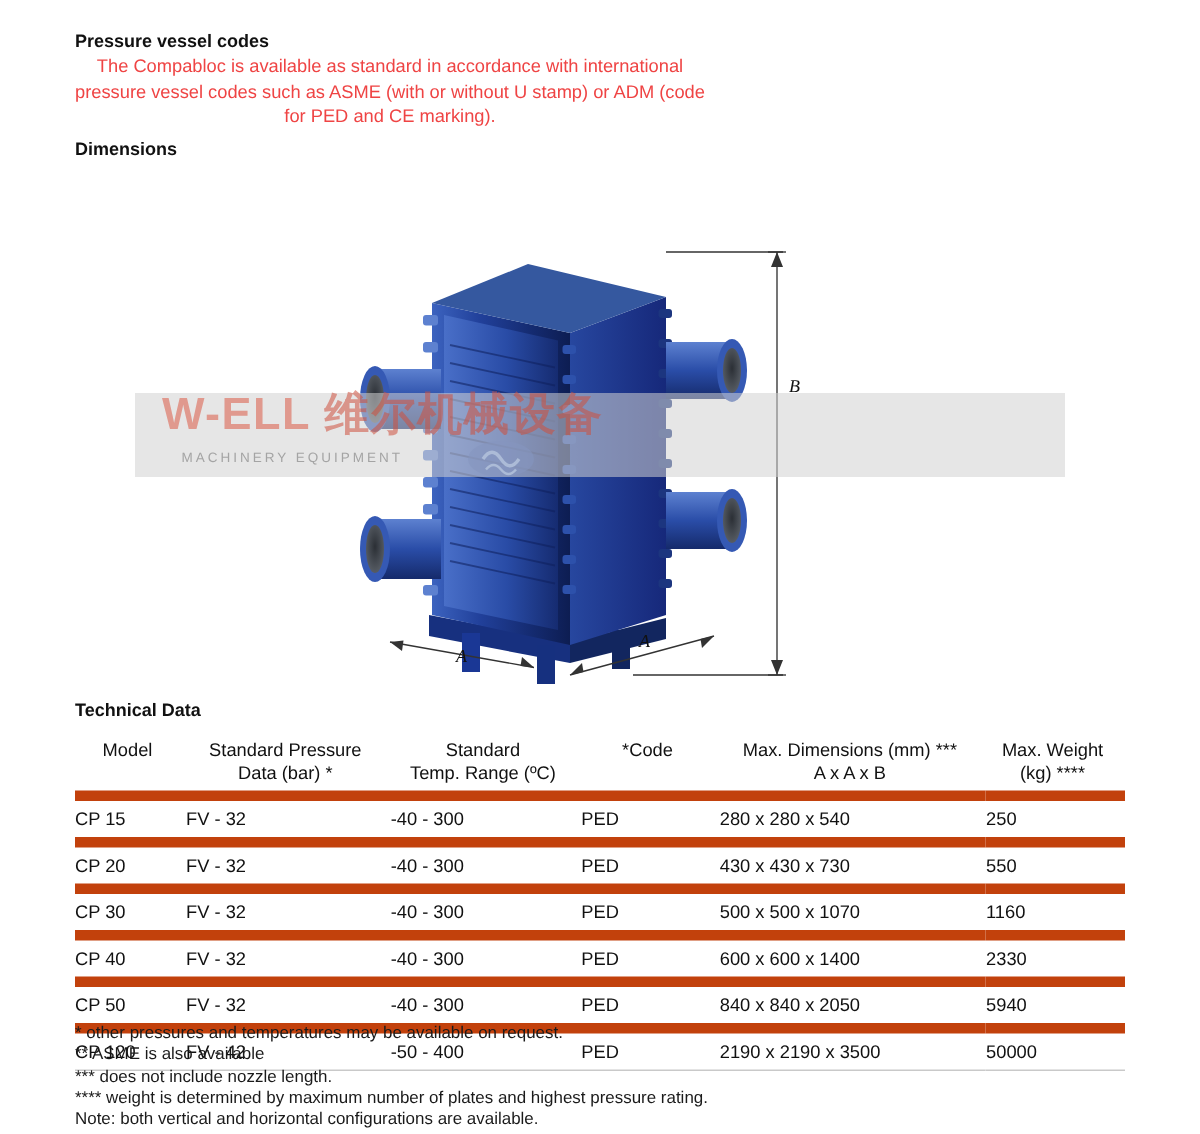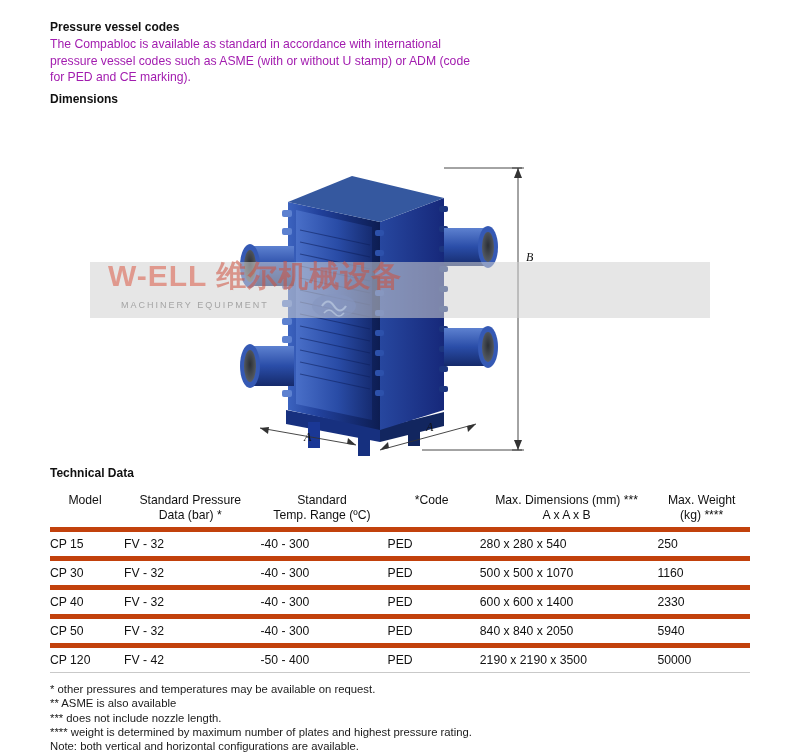--- a/index.html
+++ b/index.html
@@ -28,21 +28,22 @@
     color: #111;
   }
   #pv-title { left: 50px; top: 20px; }
   #pv-body {
     position: absolute;
     left: 50px;
     top: 36px;
     width: 420px;
     font-size: 12.2px;
     line-height: 16.5px;
-    color: #a21caf;
+    color: #ef4444;
+    text-align: center;
   }
   #dim-title { left: 50px; top: 92px; }
 
   
   #drawing {
     position: absolute;
     left: 230px;
     top: 110px;
     width: 330px;
     height: 350px;
@@ -76,21 +77,21 @@
     vertical-align: top;
     padding: 1px 4px 2px 0;
     line-height: 15px;
   }
   table.tech th .l2 { display: block; }
   table.tech thead tr.head-row th {
     padding-bottom: 4px;
   }
   table.tech tbody td {
     padding: 5px 4px 5px 0;
-    border-top: 5px solid #c2410c;
+    border-top: 7px solid #c2410c;
     line-height: 14px;
     white-space: nowrap;
     margin-left: 12px;
   }
   table.tech tbody tr:last-child td {
     border-bottom: 1px solid #c9c9c9;
   }
   .c-model  { width: 72px; }
   .c-press  { width: 138px; }
   .c-temp   { width: 128px; }
@@ -351,20 +352,28 @@
       <tbody id="tech-body">
           <tr>
             <td class="c-model">CP 15</td>
             <td class="c-press">FV - 32</td>
             <td class="c-temp">-40 - 300</td>
             <td class="c-code">PED</td>
             <td class="c-dims">280 x 280 x 540</td>
             <td class="c-weight">250</td>
           </tr>
           <tr>
+            <td class="c-model">CP 20</td>
+            <td class="c-press">FV - 32</td>
+            <td class="c-temp">-40 - 300</td>
+            <td class="c-code">PED</td>
+            <td class="c-dims">430 x 430 x 730</td>
+            <td class="c-weight">550</td>
+          </tr>
+          <tr>
             <td class="c-model">CP 30</td>
             <td class="c-press">FV - 32</td>
             <td class="c-temp">-40 - 300</td>
             <td class="c-code">PED</td>
             <td class="c-dims">500 x 500 x 1070</td>
             <td class="c-weight">1160</td>
           </tr>
           <tr>
             <td class="c-model">CP 40</td>
             <td class="c-press">FV - 32</td>

